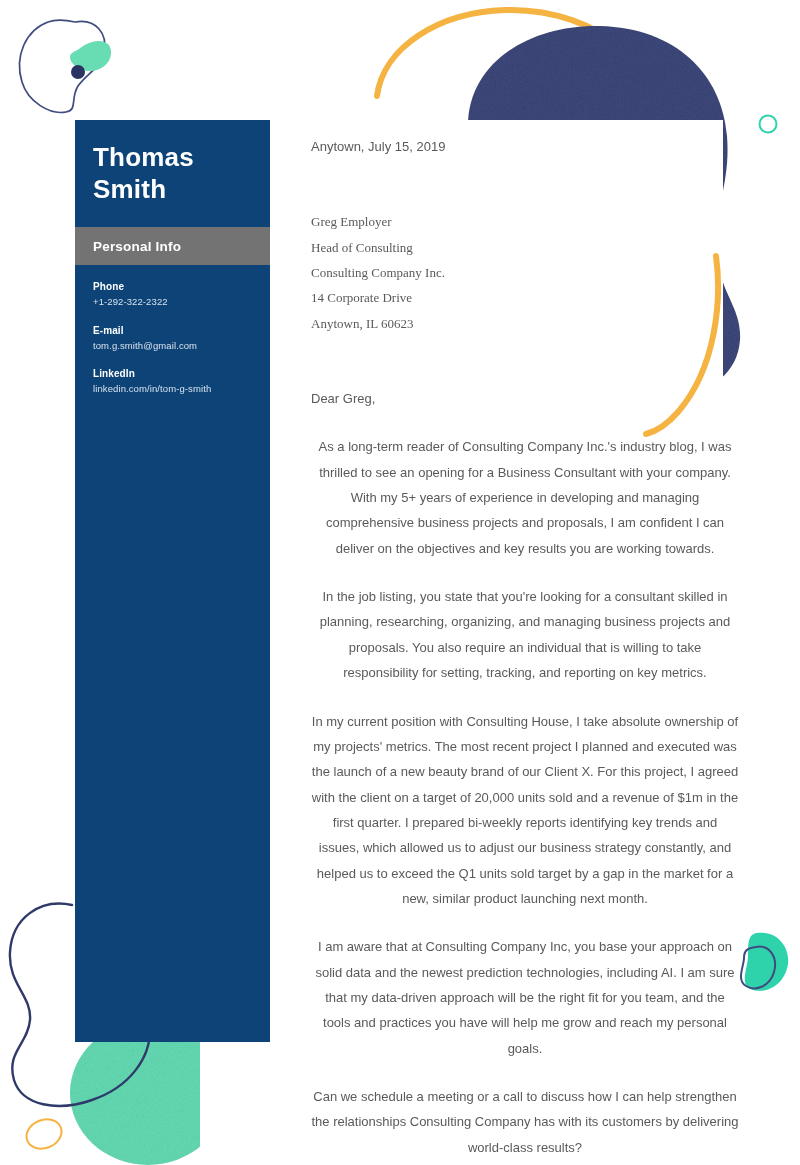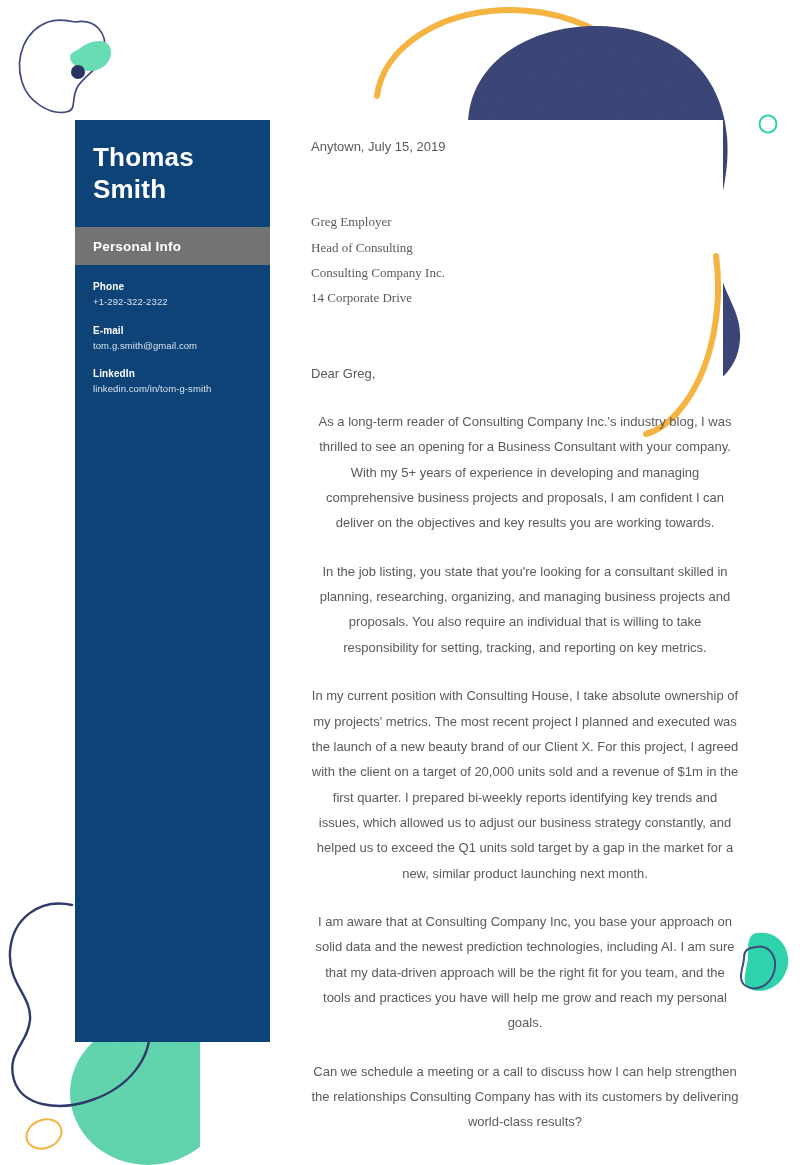--- a/index.html
+++ b/index.html
@@ -243,20 +243,21 @@
 
   <div id="letter-body">
 
     <div id="letter-date">Anytown, July 15, 2019</div>
 
     <div id="recipient-block">
       <span class="addr-line">Greg Employer</span>
       <span class="addr-line">Head of Consulting</span>
       <span class="addr-line">Consulting Company Inc.</span>
       <span class="addr-line">14 Corporate Drive</span>
+      <span class="addr-line">Anytown, IL 60623</span>
     </div>
 
     <div id="salutation">Dear Greg,</div>
 
     <p class="body-paragraph">As a long-term reader of Consulting Company Inc.'s industry blog, I was thrilled to see an opening for a Business Consultant with your company. With my 5+ years of experience in developing and managing comprehensive business projects and proposals, I am confident I can deliver on the objectives and key results you are working towards.</p>
     <p class="body-paragraph">In the job listing, you state that you're looking for a consultant skilled in planning, researching, organizing, and managing business projects and proposals. You also require an individual that is willing to take responsibility for setting, tracking, and reporting on key metrics.</p>
     <p class="body-paragraph">In my current position with Consulting House, I take absolute ownership of my projects' metrics. The most recent project I planned and executed was the launch of a new beauty brand of our Client X. For this project, I agreed with the client on a target of 20,000 units sold and a revenue of $1m in the first quarter. I prepared bi-weekly reports identifying key trends and issues, which allowed us to adjust our business strategy constantly, and helped us to exceed the Q1 units sold target by a gap in the market for a new, similar product launching next month.</p>
     <p class="body-paragraph">I am aware that at Consulting Company Inc, you base your approach on solid data and the newest prediction technologies, including AI. I am sure that my data-driven approach will be the right fit for you team, and the tools and practices you have will help me grow and reach my personal goals.</p>
     <p class="body-paragraph">Can we schedule a meeting or a call to discuss how I can help strengthen the relationships Consulting Company has with its customers by delivering world-class results?</p>
 

